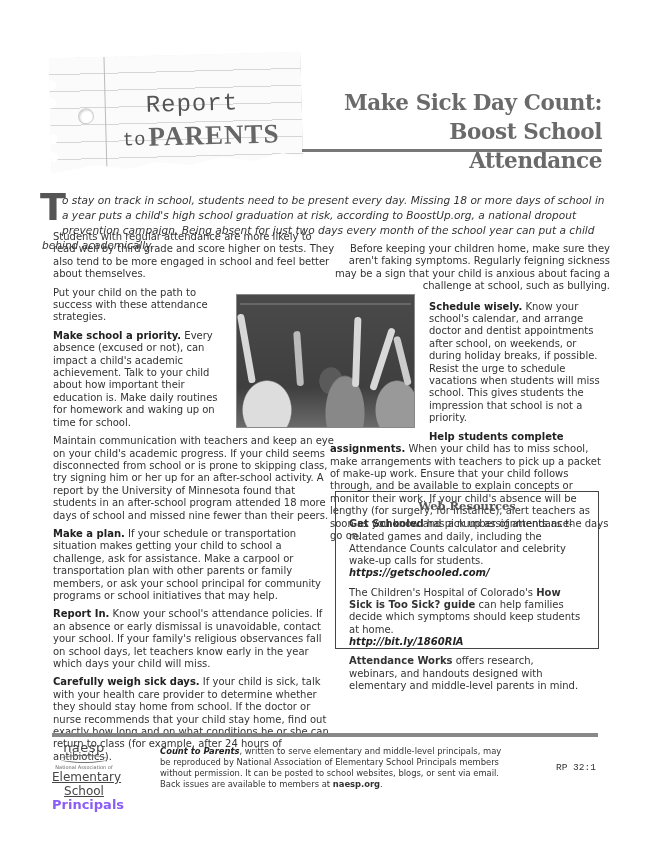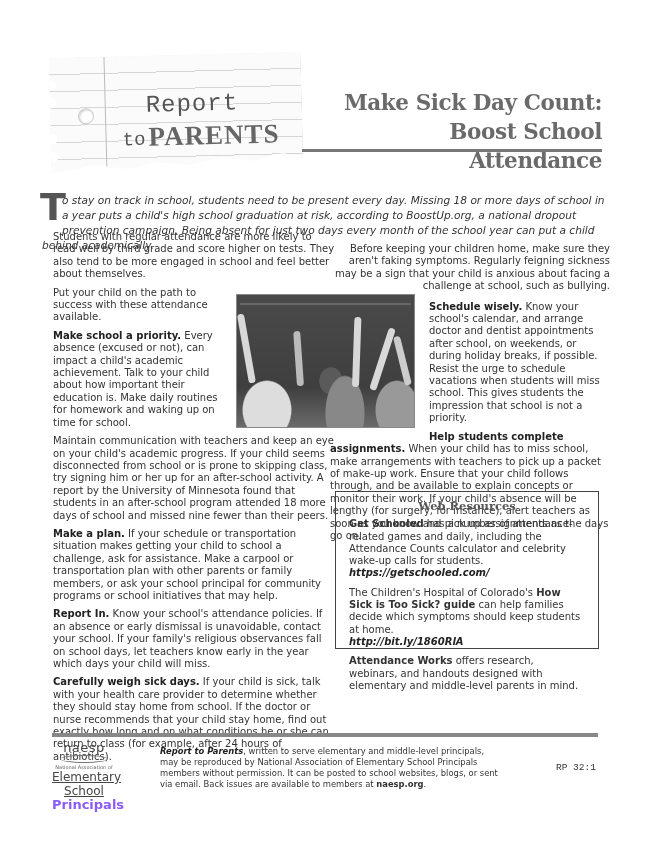--- a/index.html
+++ b/index.html
@@ -88,21 +88,21 @@
 
 <div class="intro">
   <div class="dropcap">
       <span>T</span>
     </div>
   <span>o stay on track in school, students need to be present every day. Missing 18 or more days of school in a year puts a child's high school graduation at risk, according to BoostUp.org, a national dropout prevention campaign. Being absent for just two days every month of the school year can put a child behind academically.</span>
 </div>
 
 <div class="col left-col">
   <p>Students with regular attendance are more likely to read well by third grade and score higher on tests. They also tend to be more engaged in school and feel better about themselves.</p>
-  <p style="width:175px">Put your child on the path to success with these attendance available.</p>
+  <p style="width:175px">Put your child on the path to success with these attendance strategies.</p>
   <p style="width:175px"><b>Make school a priority.</b><span> Every absence (excused or not), can impact a child's academic achievement. Talk to your child about how important their education is. Make daily routines for homework and waking up on time for school.</span></p>
   <p><span>Maintain communication with teachers and keep an eye on your child's academic progress. If your child seems disconnected from school or is prone to skipping class, try signing him or her up for an after-school activity. A report by the University of Minnesota found that students in an after-school program attended 18 more days of school and missed nine fewer than their peers.</span></p>
   <p><b>Make a plan.</b><span> If your schedule or transportation situation makes getting your child to school a challenge, ask for assistance. Make a carpool or transportation plan with other parents or family members, or ask your school principal for community programs or school initiatives that may help.</span></p>
   <p><b>Report In.</b><span> Know your school's attendance policies. If an absence or early dismissal is unavoidable, contact your school. If your family's religious observances fall on school days, let teachers know early in the year which days your child will miss.</span></p>
   <p><b>Carefully weigh sick days.</b><span> If your child is sick, talk with your health care provider to determine whether they should stay home from school. If the doctor or nurse recommends that your child stay home, find out exactly how long and on what conditions he or she can return to class (for example, after 24 hours of antibiotics).</span></p>
 </div>
 
 <div class="col right-col">
   <p style="text-align:right;margin-bottom:8px">Before keeping your children home, make sure they aren't faking symptoms. Regularly feigning sickness may be a sign that your child is anxious about facing a challenge at school, such as bullying.</p>
   <p style="margin-left:99px"><b>Schedule wisely.</b><span> Know your school's calendar, and arrange doctor and dentist appointments after school, on weekends, or during holiday breaks, if possible. Resist the urge to schedule vacations when students will miss school. This gives students the impression that school is not a priority.</span></p>
@@ -135,15 +135,15 @@
 
 <div class="footer-rule"></div>
 <div class="logo">
   <div class="naesp">naesp</div>
   <div class="wave"></div>
   <div class="small">National Association of</div>
   <div class="mid">Elementary School</div>
   <div class="big">Principals</div>
 </div>
 <div class="footer-text">
-  <span class="brand">Report to Parents</span><span>, written to serve elementary and middle-level principals, may be reproduced by National Association of Elementary School Principals members without permission. It can be posted to school websites, blogs, or sent via email. Back issues are available to members at </span><b>naesp.org</b><span>.</span>
+  <span class="brand">Count to Parents</span><span>, written to serve elementary and middle-level principals, may be reproduced by National Association of Elementary School Principals members without permission. It can be posted to school websites, blogs, or sent via email. Back issues are available to members at </span><b>naesp.org</b><span>.</span>
 </div>
 <div class="footer-code">RP 32:1</div>
 
 </body></html>

